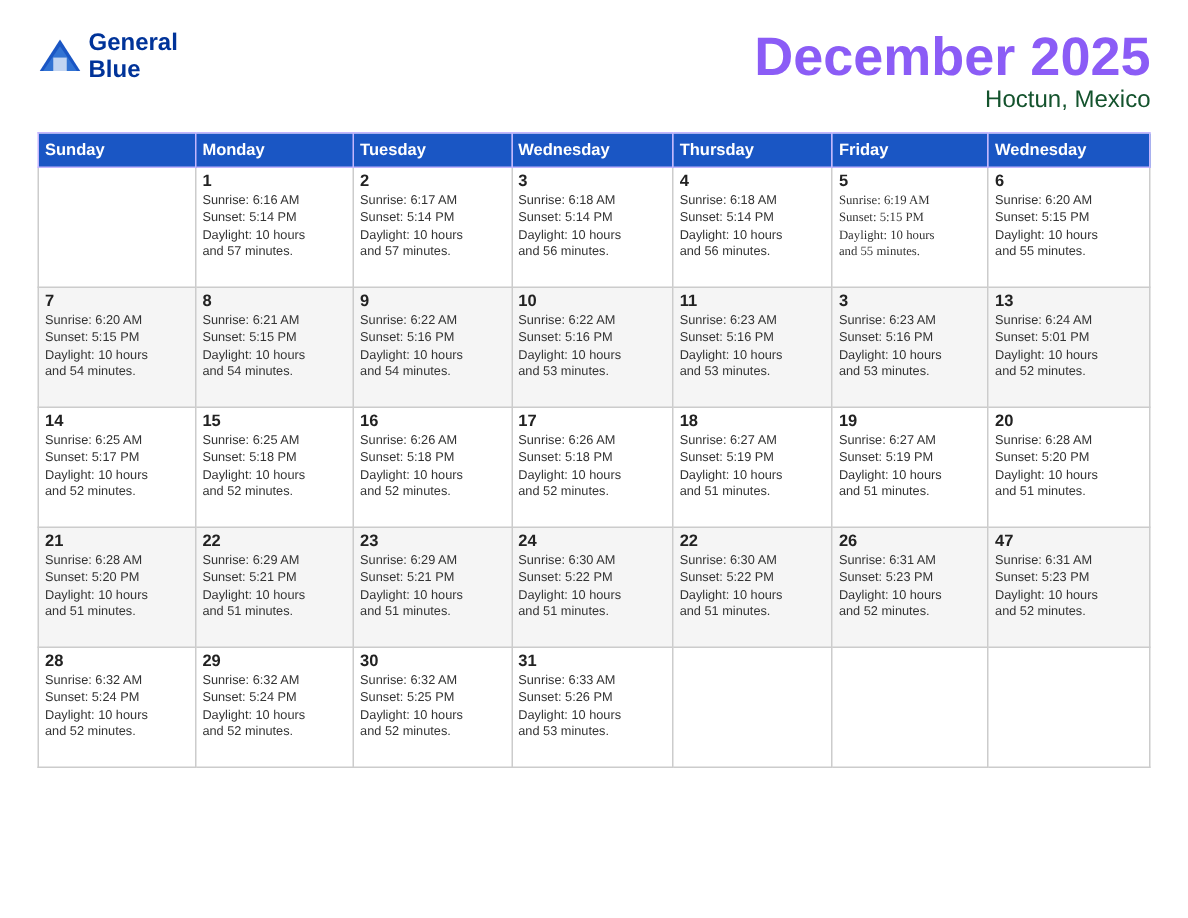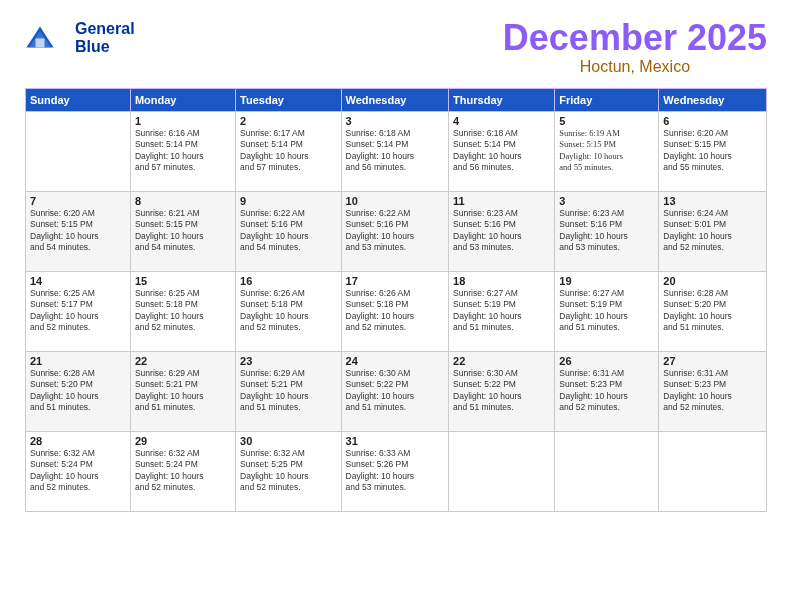--- a/index.html
+++ b/index.html
@@ -18,21 +18,21 @@
     }
     .header {
       display: flex;
       justify-content: space-between;
       align-items: flex-start;
       margin-bottom: 12px;
     }
     .logo {
       display: flex;
       align-items: center;
-      gap: 20px;
+      gap: 4px;
     }
     .logo-text {
       font-size: 16px;
       font-weight: bold;
       color: #003399;
       line-height: 1.1;
     }
     .logo-icon {
       width: 30px;
       height: 30px;
@@ -41,23 +41,22 @@
       text-align: right;
     }
     .month-title {
       font-size: 36px;
       font-weight: bold;
       color: #8b5cf6;
       line-height: 1;
     }
     .location {
       font-size: 16px;
-      color: #a16207;
+      color: #14532d;
       margin-top: 2px;
-      text-align: center;
     }
     .calendar {
       width: 100%;
       border-collapse: collapse;
       font-size: 9.5px;
     }
     .calendar th {
       background: #1a56c4;
       color: #fff;
       padding: 5px 4px;
@@ -311,21 +310,21 @@
 and 51 minutes.</div>
           </td>
           <td>
             <span class="day-num">26</span>
             <div class="day-info" style="white-space: pre-line;">Sunrise: 6:31 AM
 Sunset: 5:23 PM
 Daylight: 10 hours
 and 52 minutes.</div>
           </td>
           <td>
-            <span class="day-num">27</span>
+            <span class="day-num">47</span>
             <div class="day-info" style="white-space: pre-line;">Sunrise: 6:31 AM
 Sunset: 5:23 PM
 Daylight: 10 hours
 and 52 minutes.</div>
           </td>
         </tr>
         <tr>
           <td>
             <span class="day-num">28</span>
             <div class="day-info" style="white-space: pre-line;">Sunrise: 6:32 AM

